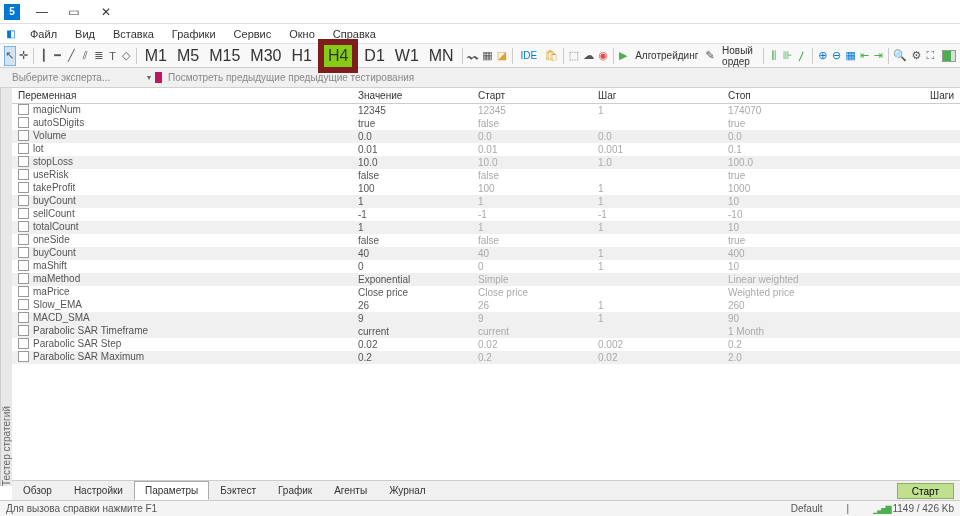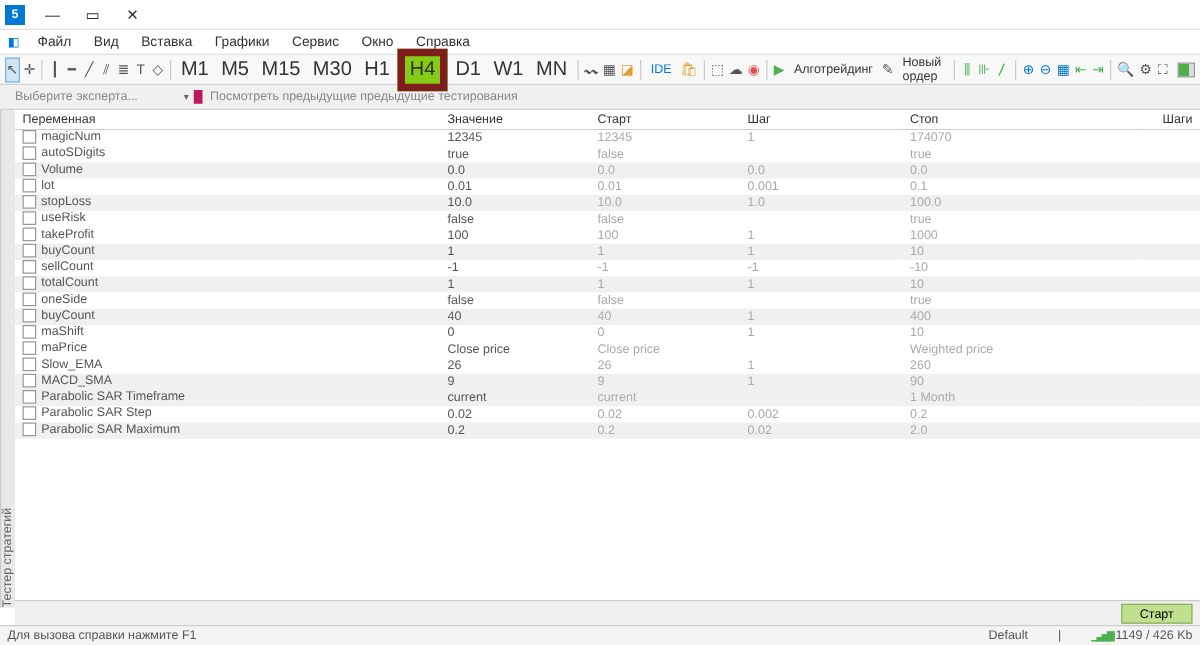--- a/index.html
+++ b/index.html
@@ -298,20 +298,31 @@
           <td class="name-cell">
             <span class="chk"></span>
             <span>maShift</span>
           </td>
           <td>0</td>
           <td style="color:#aaa">0</td>
           <td style="color:#aaa">1</td>
           <td style="color:#aaa">10</td>
           <td></td>
         </tr>
+        <tr class="odd">
+          <td class="name-cell">
+            <span class="chk"></span>
+            <span>maMethod</span>
+          </td>
+          <td>Exponential</td>
+          <td style="color:#aaa">Simple</td>
+          <td style="color:#aaa"></td>
+          <td style="color:#aaa">Linear weighted</td>
+          <td></td>
+        </tr>
         <tr class="even">
           <td class="name-cell">
             <span class="chk"></span>
             <span>maPrice</span>
           </td>
           <td>Close price</td>
           <td style="color:#aaa">Close price</td>
           <td style="color:#aaa"></td>
           <td style="color:#aaa">Weighted price</td>
           <td></td>
@@ -369,20 +380,29 @@
           <td style="color:#aaa">0.2</td>
           <td style="color:#aaa">0.02</td>
           <td style="color:#aaa">2.0</td>
           <td></td>
         </tr>
       </tbody>
   </table>
 </div>
 
 <div class="bottom-tabs-row">
+  <div class="bottom-tabs" id="bottom-tabs">
+      <div class="tab">Обзор</div>
+      <div class="tab">Настройки</div>
+      <div class="tab active">Параметры</div>
+      <div class="tab">Бэктест</div>
+      <div class="tab">График</div>
+      <div class="tab">Агенты</div>
+      <div class="tab">Журнал</div>
+    </div>
   <button class="start-btn">Старт</button>
 </div>
 
 <div class="statusbar">
   <span>Для вызова справки нажмите F1</span>
   <div class="sb-right">
     <span>Default</span>
     <span>|</span>
     <span><span class="sig-icon">▁▃▅▇</span> <span>1149 / 426 Kb</span></span>
   </div>

